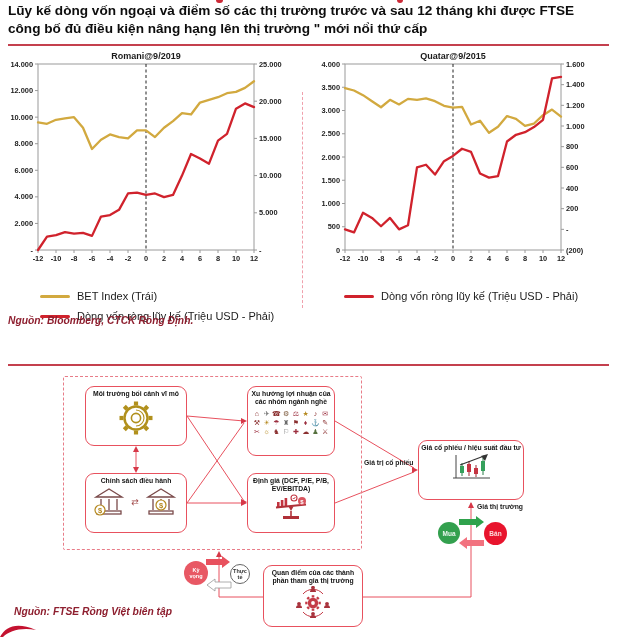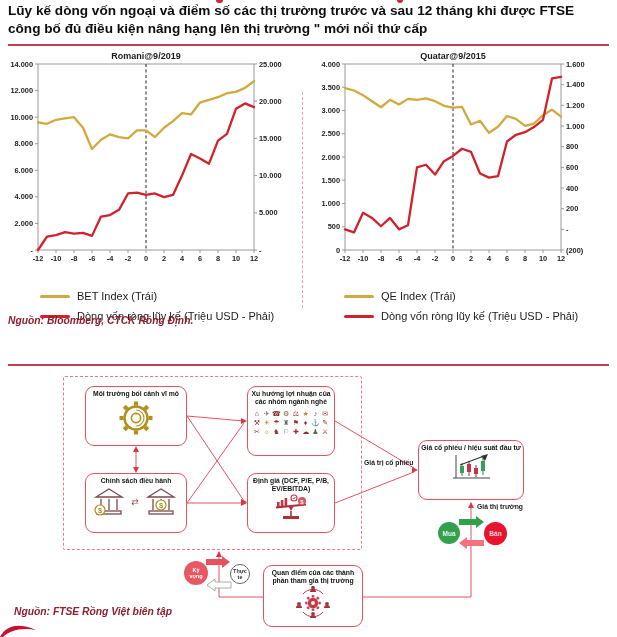--- a/index.html
+++ b/index.html
@@ -206,24 +206,20 @@
           <line x1="234" y1="200" x2="234" y2="203" stroke="#9a9a9a" stroke-width="1"></line>
           <text x="234" y="211" text-anchor="middle" font-size="7.4" font-weight="700" fill="#222">10</text>
           <line x1="252" y1="200" x2="252" y2="203" stroke="#9a9a9a" stroke-width="1"></line>
           <text x="252" y="211" text-anchor="middle" font-size="7.4" font-weight="700" fill="#222">12</text>
           <line x1="144" y1="14" x2="144" y2="200" stroke="#222" stroke-width="1" stroke-dasharray="3,2.5"></line>
           <polyline points="36,38.18 45,40.504999999999995 54,45.155 63,51.2 72,57.245000000000005 81,49.805 90,54.455 99,48.875 108,49.805 117,48.41 126,51.2 135,55.85 144,57.71 153,56.78 162,74.45 171,70.72999999999999 180,82.82 189,76.775 198,66.08000000000001 207,68.87 216,75.845 225,73.52000000000001 234,65.15 243,59.57 252,66.54499999999999" fill="none" stroke="#d2a93f" stroke-width="2.3" stroke-linejoin="round" stroke-linecap="round"></polyline>
           <polyline points="36,179.33333333333331 45,182.43333333333334 54,162.8 63,167.96666666666667 72,176.23333333333335 81,167.96666666666667 90,179.33333333333331 99,175.20000000000002 108,117.33333333333334 117,114.75 126,124.56666666666666 135,111.13333333333334 144,105.96666666666667 153,98.73333333333333 162,101.83333333333333 171,123.53333333333333 180,127.66666666666667 189,126.11666666666666 198,91.5 207,84.78333333333333 216,82.19999999999999 225,77.03333333333333 234,69.8 243,28.46666666666667 252,26.916666666666668" fill="none" stroke="#d0222c" stroke-width="2.3" stroke-linejoin="round" stroke-linecap="round"></polyline>
         </svg></div>
     <div class="legend">
         <div class="legend-row">
-          <div class="legend-swatch" style="background: rgb(210, 169, 63);"></div>
-          <div class="legend-label">QE Index (Trái)</div>
-        </div>
-        <div class="legend-row">
           <div class="legend-swatch" style="background: rgb(208, 34, 44);"></div>
           <div class="legend-label">Dòng vốn ròng lũy kế (Triệu USD - Phải)</div>
         </div>
       </div>
   </div>
 
   <div class="divider-dashed"></div>
 
   <div class="source source1">Nguồn: Bloomberg, CTCK Rồng Định.</div>
 

